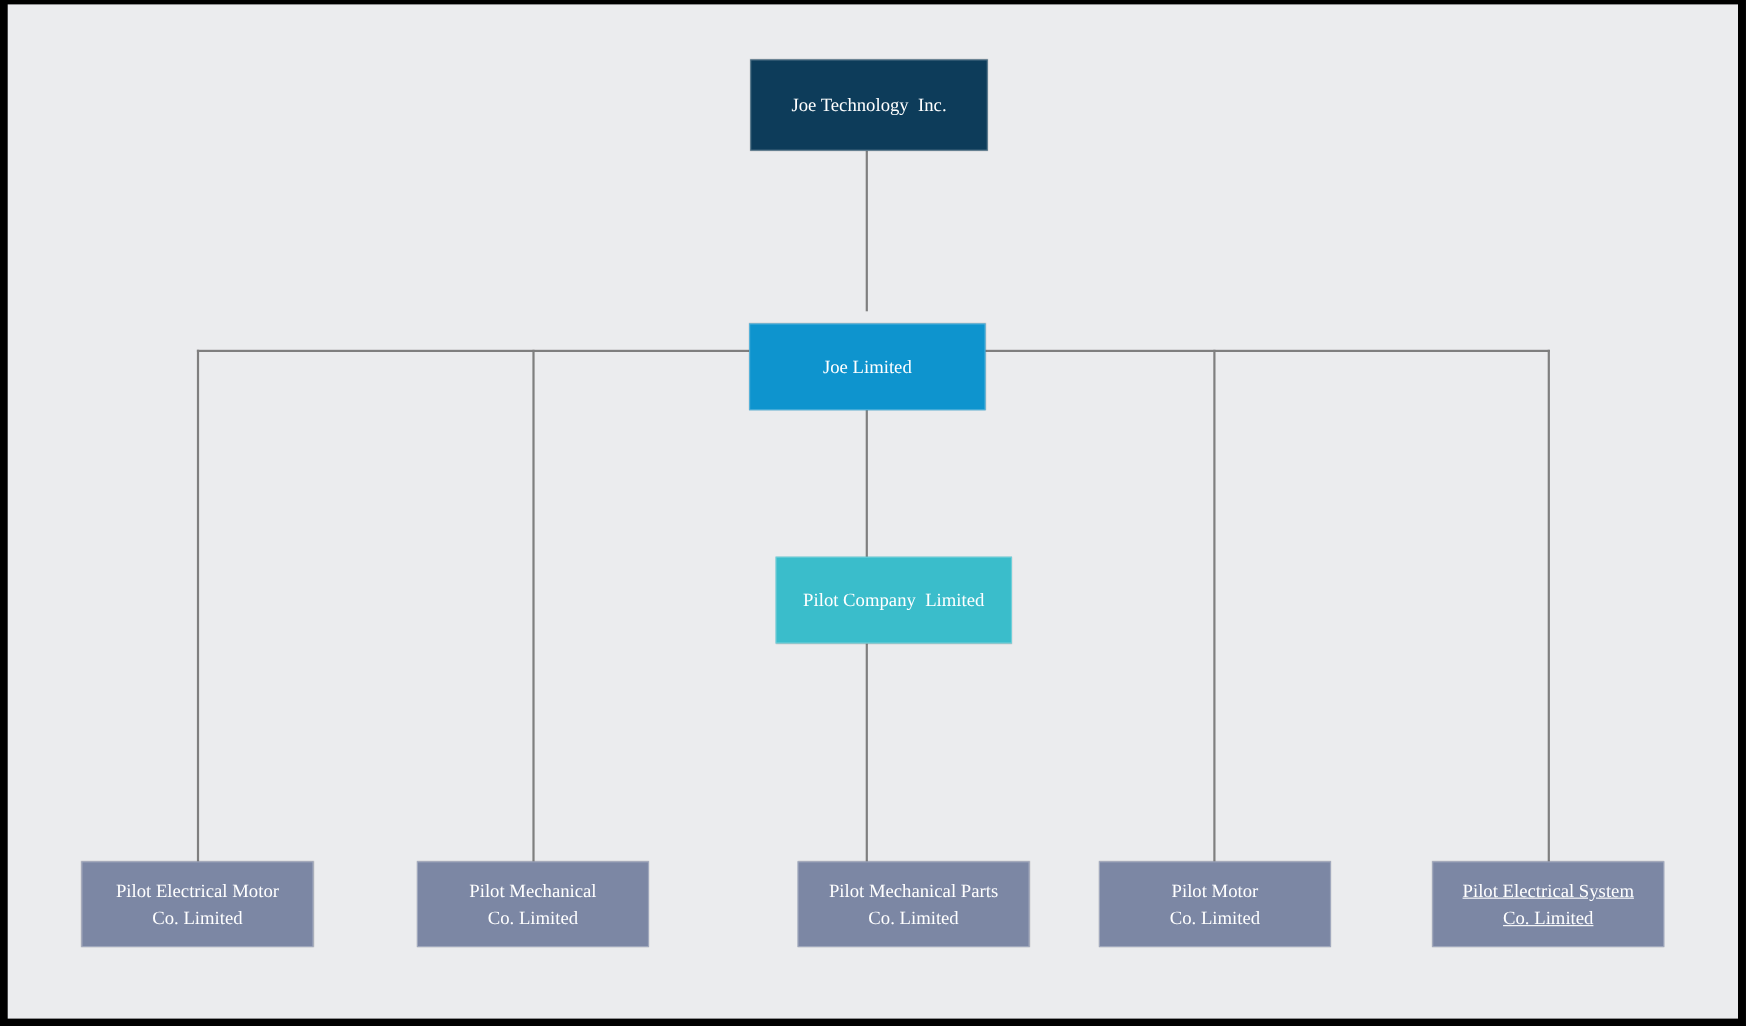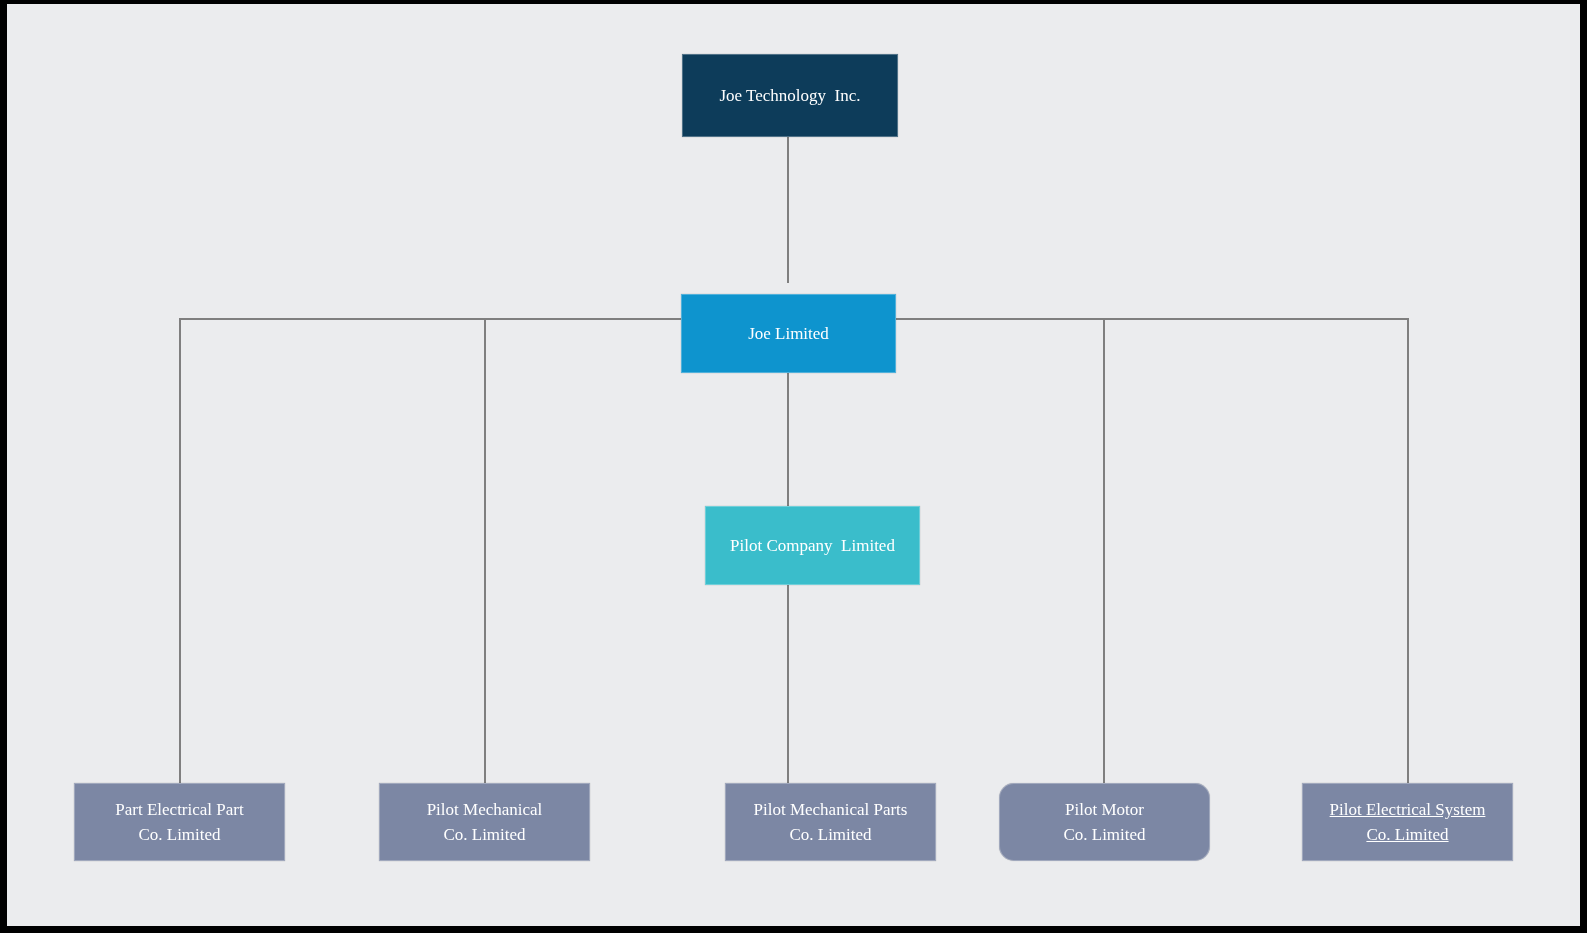--- a/index.html
+++ b/index.html
@@ -55,21 +55,21 @@
     box-shadow: 0 0 1px rgba(0,0,0,0.25);
   }
   .node .label-line { white-space: pre; line-height: 25px; }
   #node-root  { left: 675px; top: 50px;  width: 216px; height: 83px; background: var(--level1, #0d3c5a); }
   #node-joe   { left: 674px; top: 290px; width: 215px; height: 79px; background: var(--level2, #0e94ce); }
   #node-pilot { left: 674px; top: 502px; width: 215px; height: 79px; background: var(--level3, #3abdcb); margin-left: 24px; }
   .leaf { top: 779px; width: 211px; height: 78px; background: var(--level4, #7c87a4); }
   #node-leaf-1 { left: 67px; }
   #node-leaf-2 { left: 372px; align-items: center; }
   #node-leaf-3 { left: 674px; margin-left: 44px; }
-  #node-leaf-4 { left: 992px; border-radius: 15px; }
+  #node-leaf-4 { left: 992px; }
   #node-leaf-5 { left: 1295px; text-decoration: underline; }
 </style>
 </head>
 <body>
 
 <div class="frame">
   <div class="canvas">
 
     <div class="h-line" id="bus"></div>
     <div class="v-line" id="v-root"></div>
@@ -86,21 +86,21 @@
 
     <div class="node" id="node-joe">
       <span class="label-line">Joe Limited</span>
     </div>
 
     <div class="node" id="node-pilot">
       <span class="label-line">Pilot Company  Limited</span>
     </div>
 
     <div class="node leaf" id="node-leaf-1">
-      <span class="label-line">Part Electrical Part</span>
+      <span class="label-line">Pilot Electrical Motor</span>
       <span class="label-line">Co. Limited</span>
     </div>
     <div class="node leaf" id="node-leaf-2">
       <span class="label-line">Pilot Mechanical</span>
       <span class="label-line">Co. Limited</span>
     </div>
     <div class="node leaf" id="node-leaf-3">
       <span class="label-line">Pilot Mechanical Parts</span>
       <span class="label-line">Co. Limited</span>
     </div>

